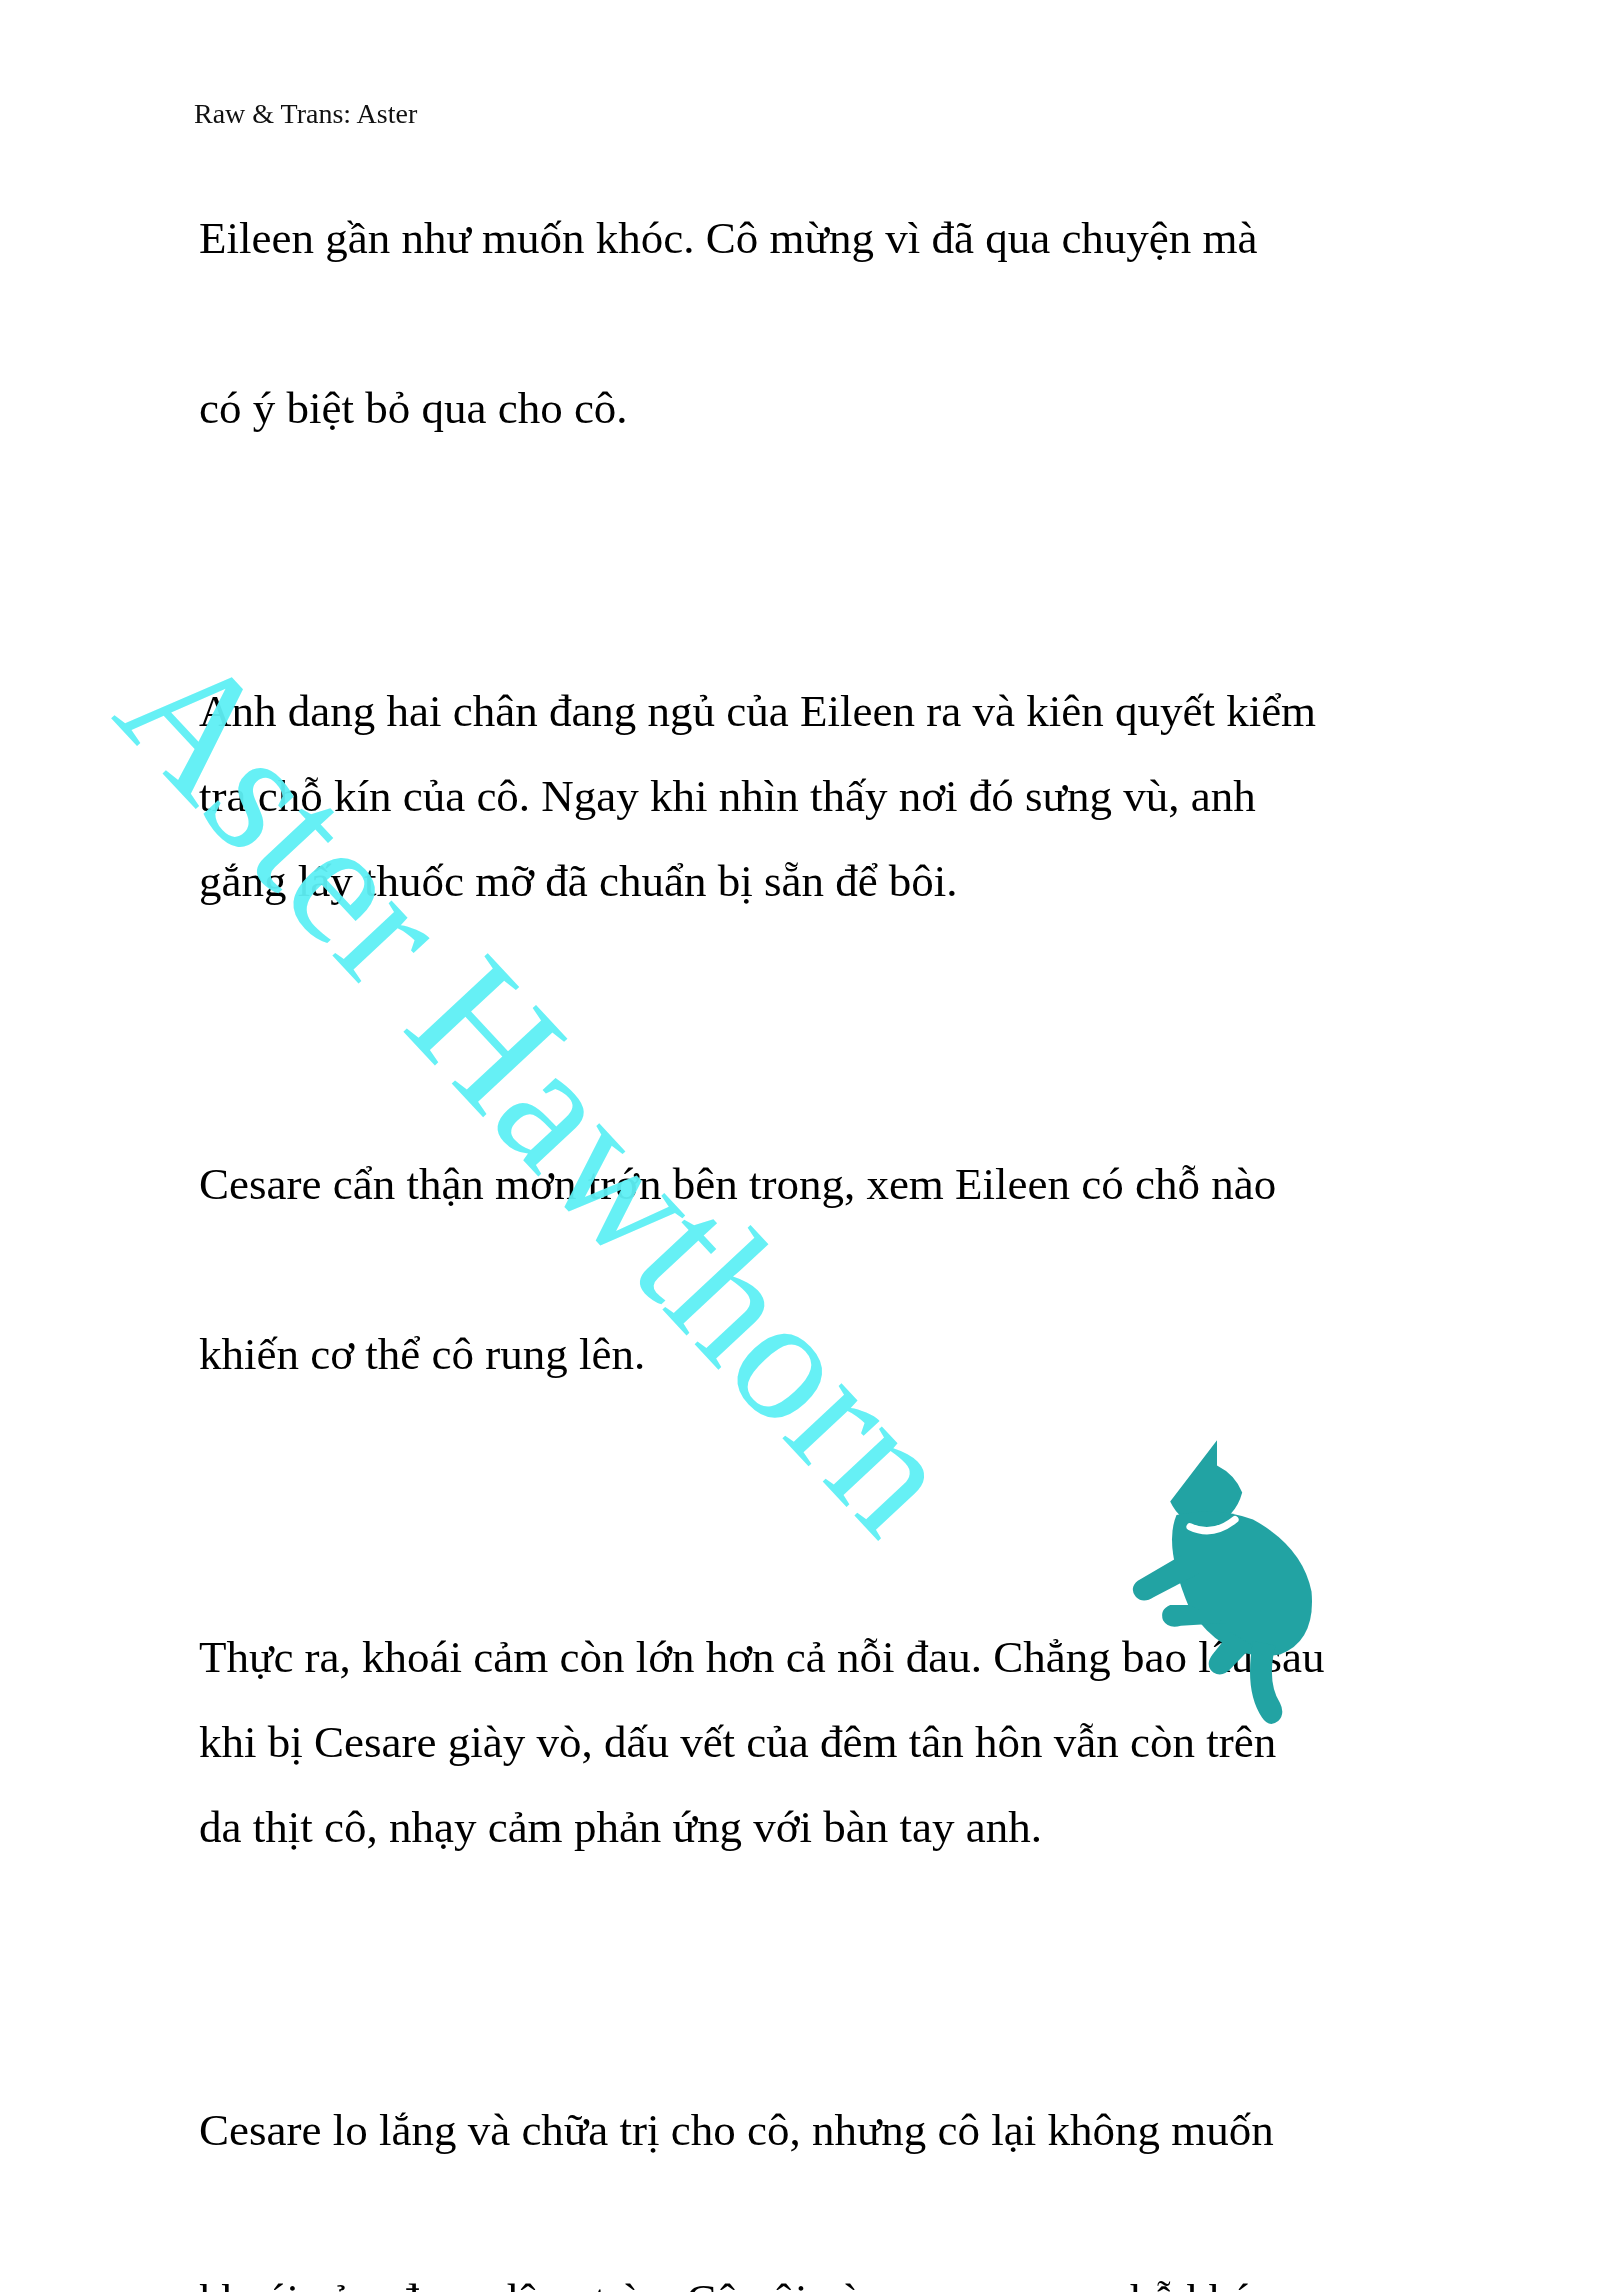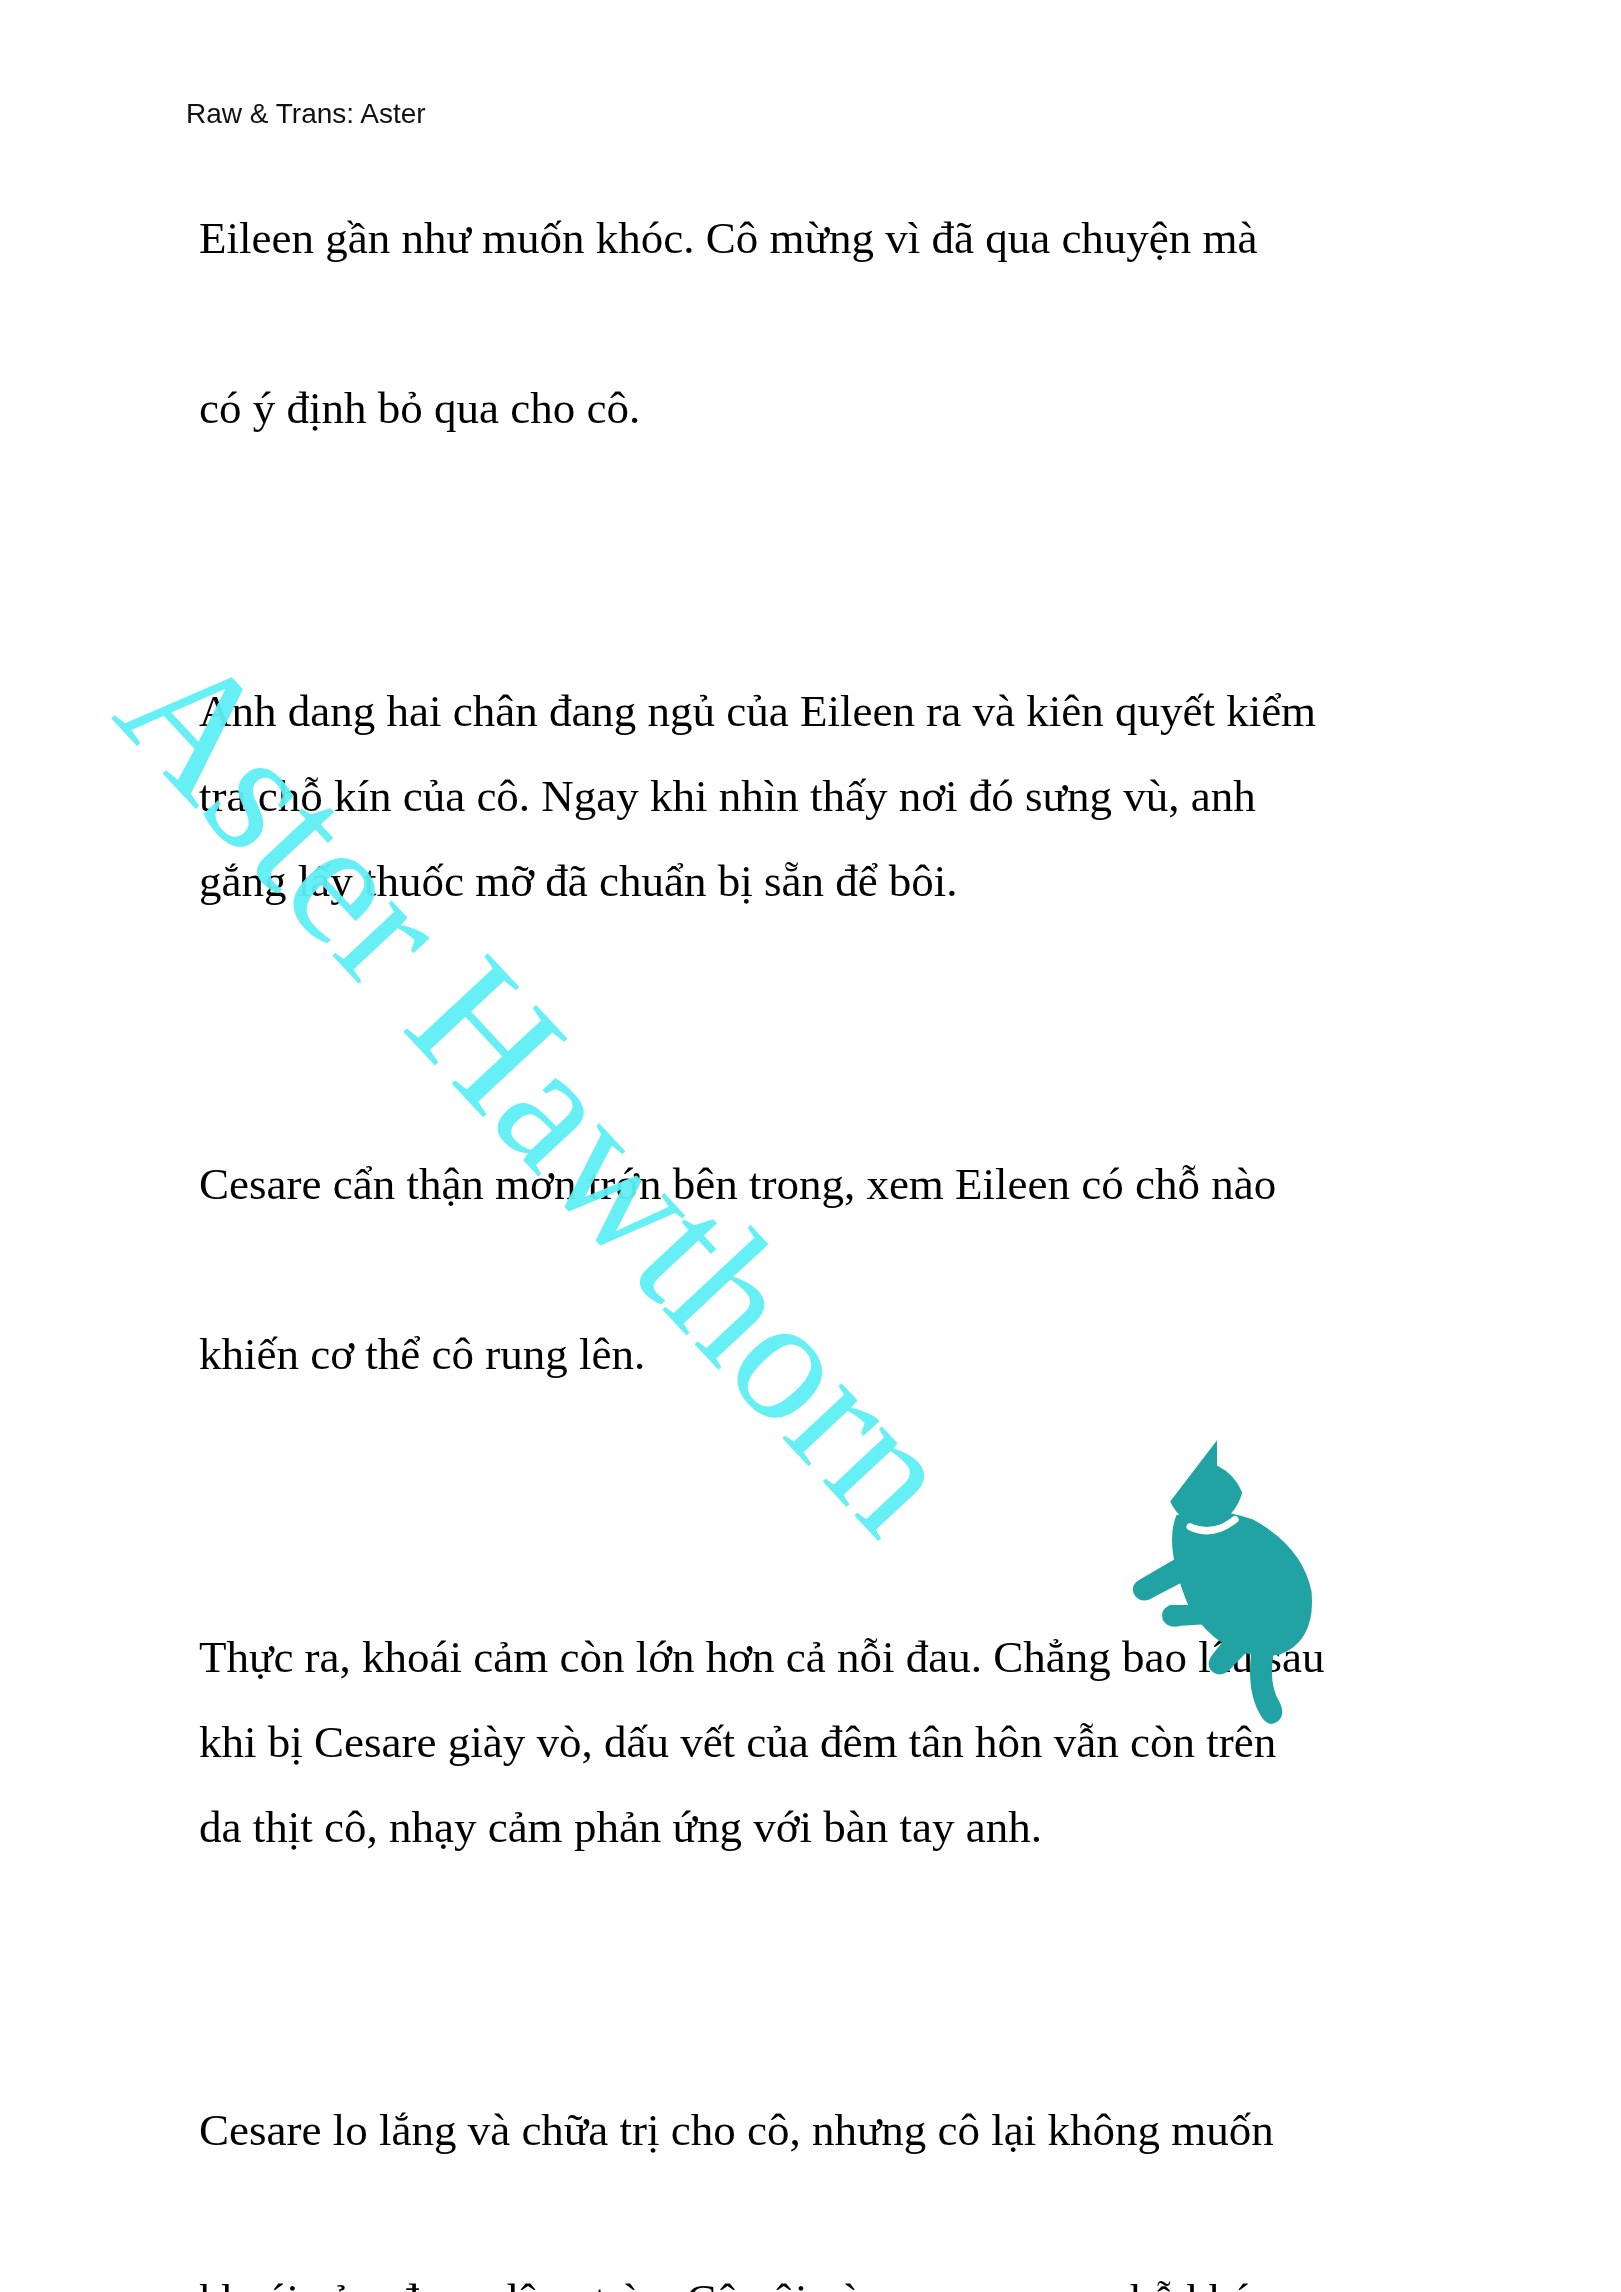--- a/index.html
+++ b/index.html
@@ -1,19 +1,19 @@
 <!DOCTYPE html>
 <html><head>
 <meta charset="utf-8">
 <style>
   html, body { margin:0; padding:0; background:#ffffff; }
   body { width:1621px; height:2293px; position:relative; overflow:hidden; }
   .header {
-    position:absolute; left:186px; top:98px;
-    font-family:Liberation Sans, sans-serif; font-size:28px; color:#111;
+    position:absolute; left:194px; top:98px;
+    font-family:Liberation Serif, serif; font-size:28px; color:#111;
   }
   .content {
     position:absolute; left:199px; top:196px; width:1274px;
     font-family:"Liberation Serif", serif; font-size:45px; line-height:85px; color:#000;
   }
   .para { margin:0 0 218px 0; }
   .watermark {
     position:absolute; left:227px; top:608px;
     transform-origin:0 0; transform:rotate(47deg);
     font-family:"Liberation Serif", serif; font-size:176px; color:#5ef0f5;
@@ -23,21 +23,21 @@
 </style>
 </head>
 <body>
 
 <div class="header">Raw &amp; Trans: Aster</div>
 
 <div class="content">
   <p class="para">
     <span>Eileen gần như muốn khóc. Cô mừng vì đã qua chuyện mà</span><br>
     <br>
-    <span>có ý định bỏ qua cho cô.</span>
+    <span>có ý biệt bỏ qua cho cô.</span>
   </p>
   <p class="para">
     <span>Anh dang hai chân đang ngủ của Eileen ra và kiên quyết kiểm</span><br>
     <span>tra chỗ kín của cô. Ngay khi nhìn thấy nơi đó sưng vù, anh</span><br>
     <span>gắng lấy thuốc mỡ đã chuẩn bị sẵn để bôi.</span>
   </p>
   <p class="para">
     <span>Cesare cẩn thận mơn trớn bên trong, xem Eileen có chỗ nào</span><br>
     <br>
     <span>khiến cơ thể cô rung lên.</span>

